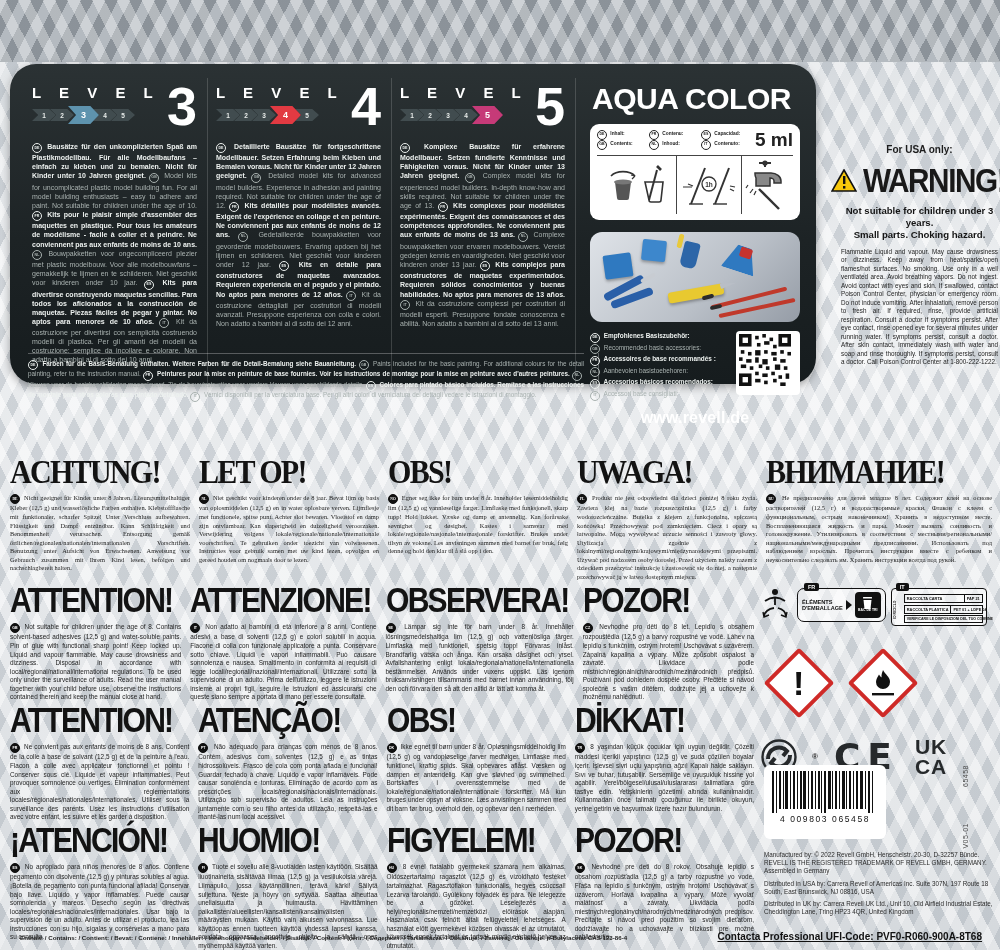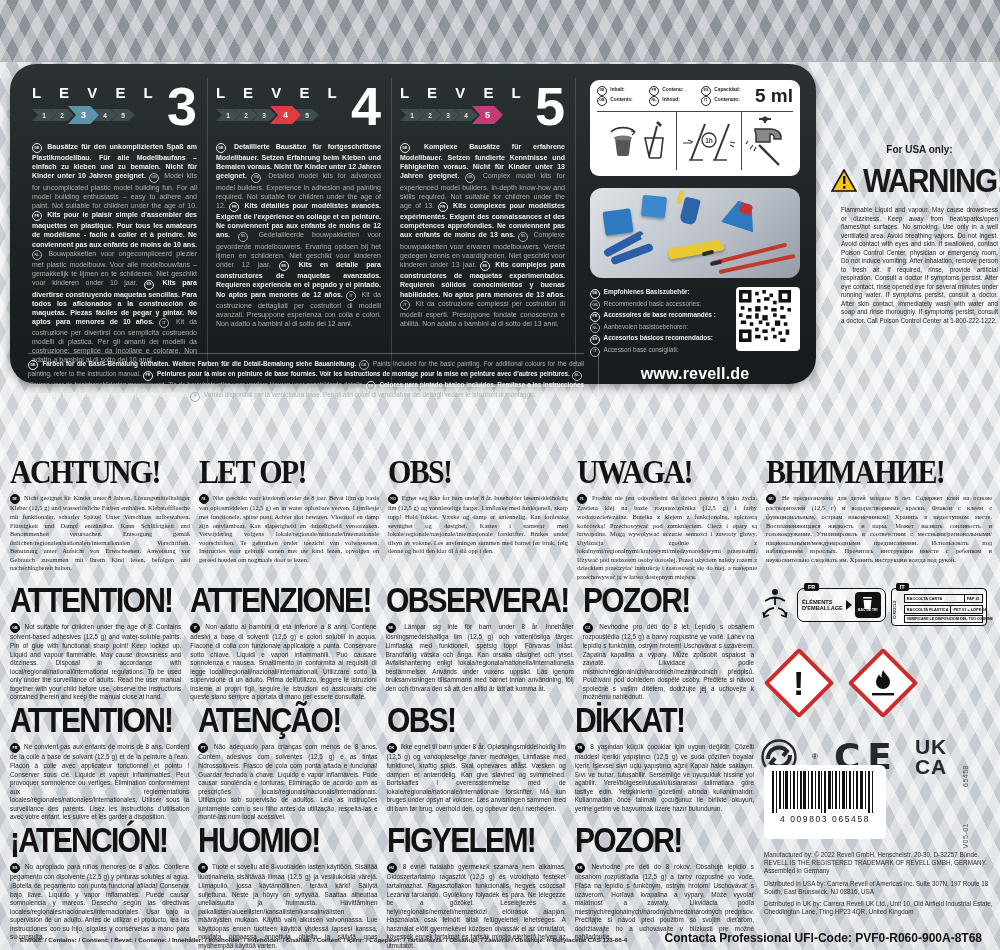--- a/index.html
+++ b/index.html
@@ -38,21 +38,21 @@
   .seg.bright{color:#edf1ef;font-weight:bold;}
   .seg.dim{color:#a9b2b0;font-weight:normal;}
   .badge{display:inline-flex;align-items:center;justify-content:center;width:8px;height:8px;
     border:0.8px solid currentColor;border-radius:50%;font-size:3.6px;font-weight:bold;
     margin-right:2px;vertical-align:0px;letter-spacing:0;}
   .badge.solid{background:#101010;color:#fff;border-color:#101010;}
 
   
   .aqua{position:relative;padding:2px 2px 0 14px;}
   .aqua-title{color:#fff;font-size:30px;font-weight:900;letter-spacing:-.5px;margin:2px 0 0 2px;}
-  .aqua-box{background:#fff;border-radius:9px;margin-top:0;padding:5px 7px 6px;color:#222;}
+  .aqua-box{background:#fff;border-radius:9px;margin-top:8px;padding:5px 7px 6px;color:#222;}
   .aqua-box-top{display:flex;align-items:center;gap:6px;border-bottom:1.5px solid #444;padding-bottom:4px;}
   .pair{flex:1;font-size:4.8px;font-weight:bold;color:#222;line-height:1.5;white-space:nowrap;}
   .pair .badge{border-color:#222;color:#222;}
   .vol{font-size:19px;font-weight:bold;white-space:nowrap;padding-left:2px;}
   .aqua-pictos{display:grid;grid-template-columns:1.25fr 1fr .8fr;height:58px;}
   .picto{display:flex;align-items:center;justify-content:center;border-right:1.5px solid #444;}
   .picto:last-child{border-right:none;}
   .photo{position:relative;height:90px;border-radius:12px;margin-top:12px;overflow:hidden;
     background:linear-gradient(135deg,#dfe3e8,#b9bfc7 60%,#959ca6);}
   .ph{position:absolute;border-radius:2px;}
@@ -123,21 +123,21 @@
   .bc-digits{font-size:8.5px;letter-spacing:1.6px;color:#111;margin-top:1px;white-space:nowrap;}
   .vcode{position:absolute;writing-mode:vertical-rl;transform:rotate(180deg);font-size:7px;color:#4a4a4a;letter-spacing:.5px;}
   .vcode.c1{left:204px;top:180px;}
   .vcode.c2{left:204px;top:238px;}
   .mfg{position:absolute;left:6px;top:266px;width:232px;font-size:6.3px;line-height:1.3;color:#2b2b2b;}
   .mfg p{margin:0 0 4px;}
 
   
   .bottom-strip{position:absolute;left:20px;top:931px;width:962px;display:flex;align-items:baseline;}
   .contains{font-size:6.2px;font-weight:bold;color:#222;white-space:nowrap;}
-  .ufi{margin-left:auto;font-size:12px;font-weight:bold;color:#111;white-space:nowrap;}
+  .ufi{margin-left:auto;font-size:10px;font-weight:bold;color:#111;white-space:nowrap;text-decoration:underline;}
   svg{display:block;}
 </style>
 </head>
 <body>
 
 <div class="page">
   <div class="top-band"></div>
 
   <section class="panel">
     <div class="levels" id="levels">
@@ -184,20 +184,21 @@
                 <span class="chev">3</span>
                 <span class="chev">4</span>
                 <span class="chev active" style="background: rgb(198, 58, 120);">5</span>
               </div>
             </div>
             <div class="lvl-num">5</div>
           </div>
           <p class="lvl-text" style="margin: 12px 0px 0px;"><span class="seg bright"><span class="badge">DE</span> Komplexe Bausätze für erfahrene Modellbauer. Setzen fundierte Kenntnisse und Fähigkeiten voraus. Nicht für Kinder unter 13 Jahren geeignet. </span><span class="seg dim"><span class="badge">GB</span> Complex model kits for experienced model builders. In-depth know-how and skills required. Not suitable for children under the age of 13. </span><span class="seg bright"><span class="badge">FR</span> Kits complexes pour modélistes expérimentés. Exigent des connaissances et des compétences approfondies. Ne conviennent pas aux enfants de moins de 13 ans. </span><span class="seg dim"><span class="badge">NL</span> Complexe bouwpakketten voor ervaren modelbouwers. Vereist gedegen kennis en vaardigheden. Niet geschikt voor kinderen onder 13 jaar. </span><span class="seg bright"><span class="badge">ES</span> Kits complejos para constructores de maquetas experimentados. Requieren sólidos conocimientos y buenas habilidades. No aptos para menores de 13 años. </span><span class="seg dim"><span class="badge">IT</span> Kit da costruzione complessi per costruttori di modelli esperti. Presuppone fondate conoscenza e abilità. Non adatto a bambini al di sotto dei 13 anni. </span></p>
         </div>
         <div class="aqua">
+        <div class="aqua-title">AQUA COLOR</div>
         <div class="aqua-box">
           <div class="aqua-box-top" id="aqua-labels">
             <div class="pair">
                 <div><span class="badge">DE</span> Inhalt:</div>
                 <div><span class="badge">GB</span> Contents:</div>
               </div>
               <div class="pair">
                 <div><span class="badge">FR</span> Contenu:</div>
                 <div><span class="badge">NL</span> Inhoud:</div>
               </div>
@@ -325,20 +326,24 @@
     <div class="usa-head">
       <span>
         <svg width="26" height="24" viewBox="0 0 26 24">
           <path d="M13 1 L25 22 H1 Z" fill="#f6c70c" stroke="#111" stroke-width="1.6"></path>
           <rect x="12" y="7" width="2.4" height="8" fill="#111"></rect>
           <rect x="12" y="17" width="2.4" height="2.6" fill="#111"></rect>
         </svg>
       </span>
       <span class="usa-word">WARNING!</span>
     </div>
+    <div class="usa-sub">
+      <div>Not suitable for children under 3 years.</div>
+      <div>Small parts. Choking hazard.</div>
+    </div>
     <p class="usa-body">Flammable Liquid and vapour. May cause drowsiness or dizziness. Keep away from heat/sparks/open flames/hot surfaces. No smoking. Use only in a well ventilated area. Avoid breathing vapors. Do not ingest. Avoid contact with eyes and skin. If swallowed, contact Poison Control Center, physician or emergency room. Do not induce vomiting. After inhalation, remove person to fresh air. If required, rinse, provide artificial respiration. Consult a doctor if symptoms persist. After eye contact, rinse opened eye for several minutes under running water. If symptoms persist, consult a doctor. After skin contact, immediately wash with water and soap and rinse thoroughly. If symptoms persist, consult a doctor. Call Poison Control Center at 1-800-222-1222.</p>
   </aside>
 
   <div class="wrow r0" id="wrow0">
       <div class="wblock">
         <h2 class="wheading">ACHTUNG!</h2>
         <p class="wbody"><span class="badge solid">DE</span> Nicht geeignet für Kinder unter 8 Jahren. Lösungsmittelhaltiger Kleber (12,5 g) und wasserlösliche Farben enthalten. Klebstoffflasche mit funktionaler, scharfer Spitze! Unter Verschluss aufbewahren. Flüssigkeit und Dampf entzündbar. Kann Schläfrigkeit und Benommenheit verursachen. Entsorgung gemäß örtlichen/regionalen/nationalen/internationalen Vorschriften. Benutzung unter Aufsicht von Erwachsenen. Anweisung vor Gebrauch zusammen mit Ihrem Kind lesen, befolgen und nachschlagbereit halten.</p>
       </div>
       <div class="wblock">
         <h2 class="wheading">LET OP!</h2>

